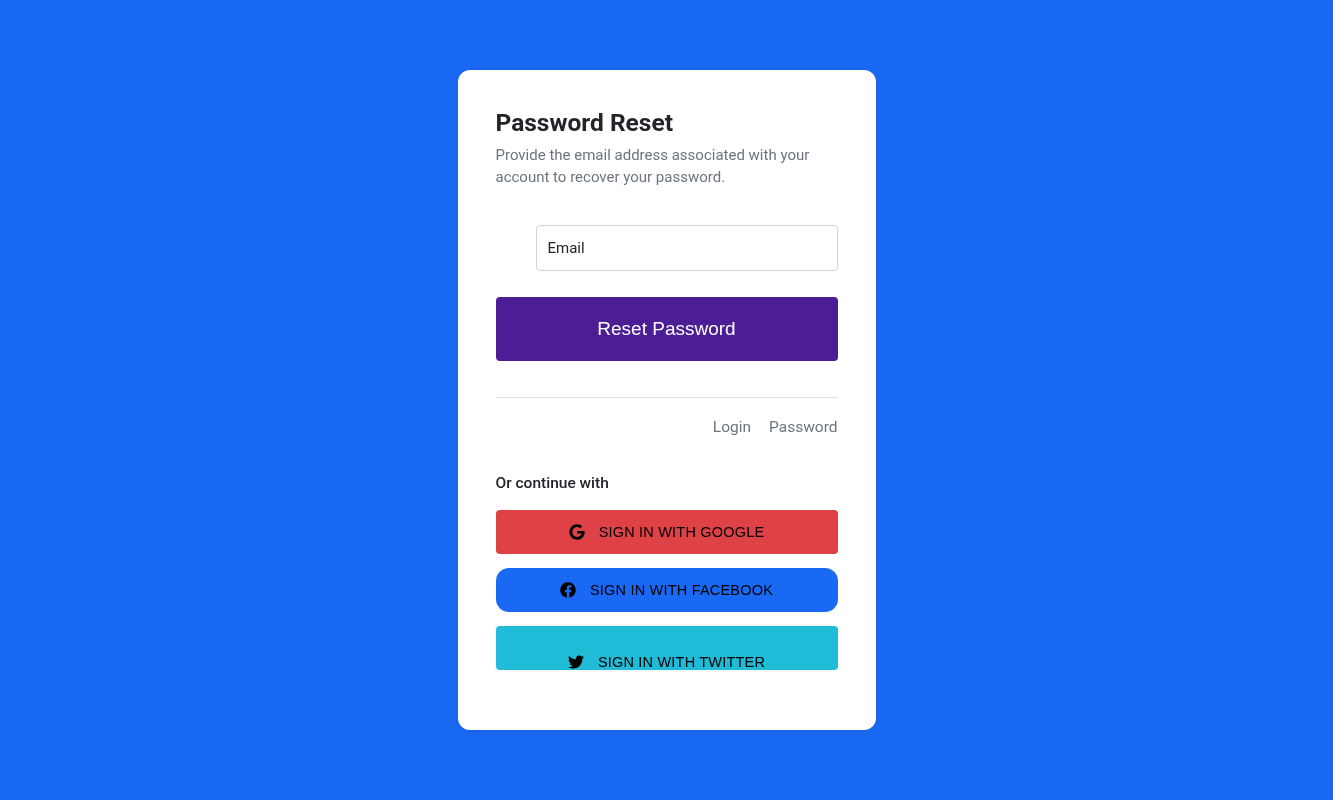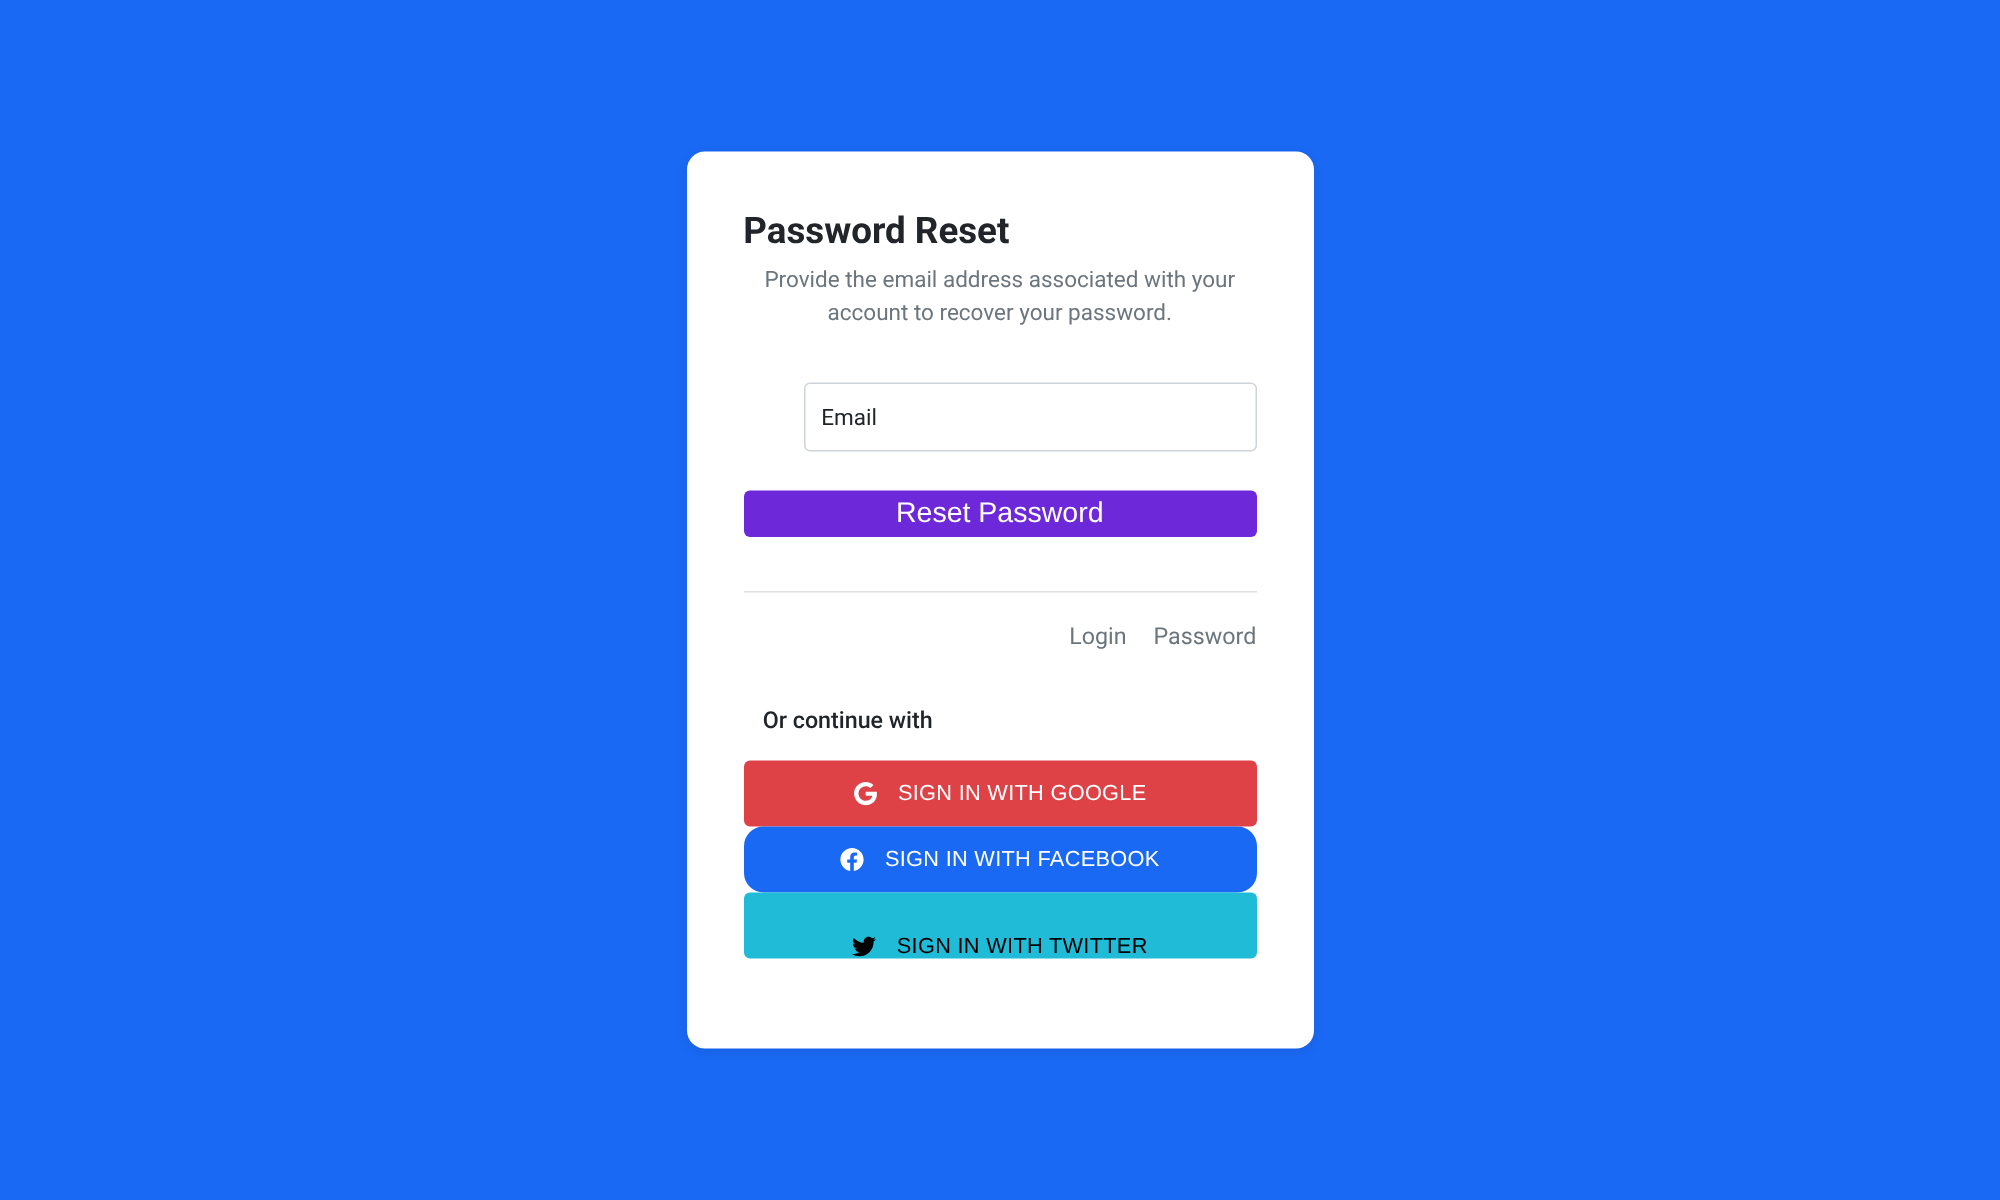--- a/index.html
+++ b/index.html
@@ -27,21 +27,20 @@
   font-size: 24.5px;
   font-weight: 700;
   color: #212529;
   margin-bottom: 8px;
 }
 .subtitle {
   font-size: 15px;
   color: #6c757d;
   line-height: 1.45;
   margin-bottom: 36px;
-  text-align: center;
 }
 .input-wrap {
   position: relative;
   margin-bottom: 26px;
   margin-left: 40px;
 }
 .input {
   width: 100%;
   height: 46px;
   border: 1px solid #ced4da;
@@ -55,22 +54,22 @@
   position: absolute;
   left: 12px;
   top: 50%;
   transform: translateY(-50%);
   color: #212529;
   font-size: 15px;
   pointer-events: none;
 }
 .btn-primary {
   width: 100%;
-  height: 31px;
-  background: #6d28d9;
+  height: 64px;
+  background: #4c1d95;
   border: none;
   border-radius: 4px;
   color: #fff;
   font-size: 19px;
   font-weight: 400;
   cursor: pointer;
   margin-bottom: 36px;
 }
 .divider {
   border: none;
@@ -87,37 +86,36 @@
   color: #6c757d;
   font-size: 15.5px;
   text-decoration: none;
   cursor: pointer;
 }
 .continue-label {
   font-size: 15.5px;
   color: #212529;
   font-weight: 500;
   margin-bottom: 18px;
-  margin-left: 13px;
 }
 .social-btn {
   width: 100%;
   height: 44px;
   border: none;
   border-radius: 4px;
-  color: #ffffff;
+  color: #000000;
   font-size: 14.5px;
   font-weight: 500;
   letter-spacing: 0.2px;
   cursor: pointer;
   display: flex;
   align-items: center;
   justify-content: center;
   gap: 14px;
-  margin-bottom: 0;
+  margin-bottom: 14px;
 }
 .social-btn:last-child {
   margin-bottom: 0;
   align-items: flex-end;
 }
 .social-google {
   background: #de4247;
 }
 .social-facebook {
   background: #1a69f4;

